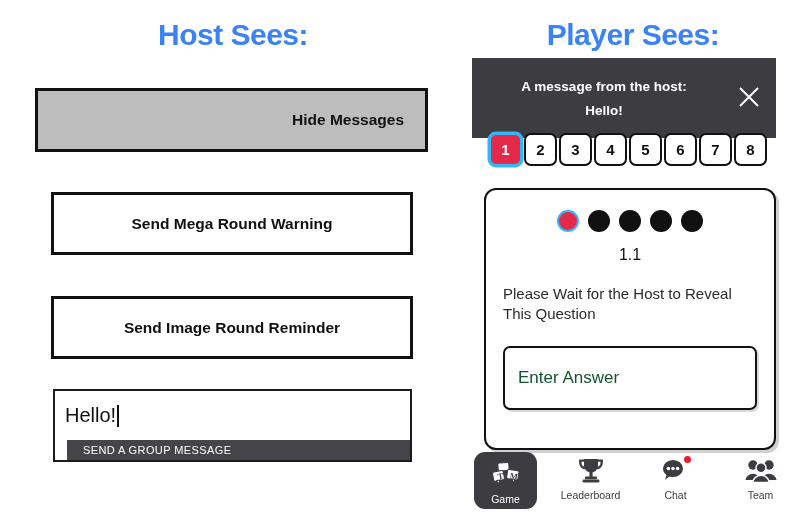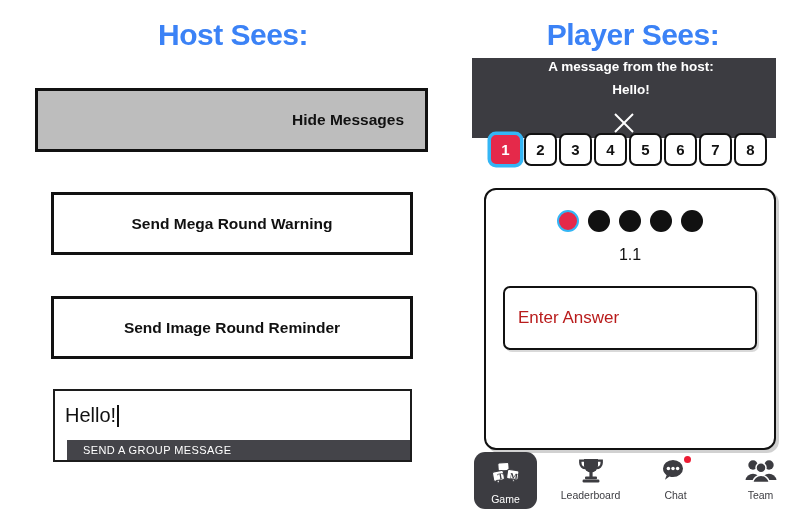--- a/index.html
+++ b/index.html
@@ -81,21 +81,21 @@
     display: flex; align-items: center;
     padding-left: 16px;
     margin-left: 12px;
   }
 
   
   #host-message-banner {
     position: absolute;
     left: 472px; top: 58px; width: 304px; height: 80px;
     background: #3c3c41;
-    display: flex; align-items: center; flex-direction: column;
+    display: flex; align-items: center;
   }
   #banner-text {
     flex: 1;
     text-align: center;
     color: #fff;
     padding-left: 18px;
     padding-right: 4px;
   }
   #banner-title {
     font-weight: 700;
@@ -184,21 +184,21 @@
     color: #2a2a2a;
   }
   #answer-input {
     margin: 22px 17px 0 17px;
     height: 64px;
     border: 2.5px solid #111;
     border-radius: 7px;
     display: flex; align-items: center;
     padding-left: 13px;
     font-size: 17px;
-    color: #b91c1c;
+    color: #14532d;
     box-shadow: 2px 2px 0 rgba(0,0,0,0.15);
   }
 
   
   #bottom-nav {
     position: absolute;
     left: 472px; top: 452px; width: 322px; height: 60px;
     display: flex;
     align-items: flex-start;
     justify-content: space-between;
@@ -294,20 +294,21 @@
     <div id="progress-dots">
       <span class="pdot active"></span>
       <span class="pdot"></span>
       <span class="pdot"></span>
       <span class="pdot"></span>
       <span class="pdot"></span>
     </div>
 
     <div id="question-number">1.1</div>
 
+    <div id="question-prompt">Please Wait for the Host to Reveal This Question</div>
 
     <div id="answer-input">
       <span>Enter Answer</span>
     </div>
   </div>
 
   <div id="bottom-nav">
 
     <div class="nav-item active">
       <div class="nav-icon">

